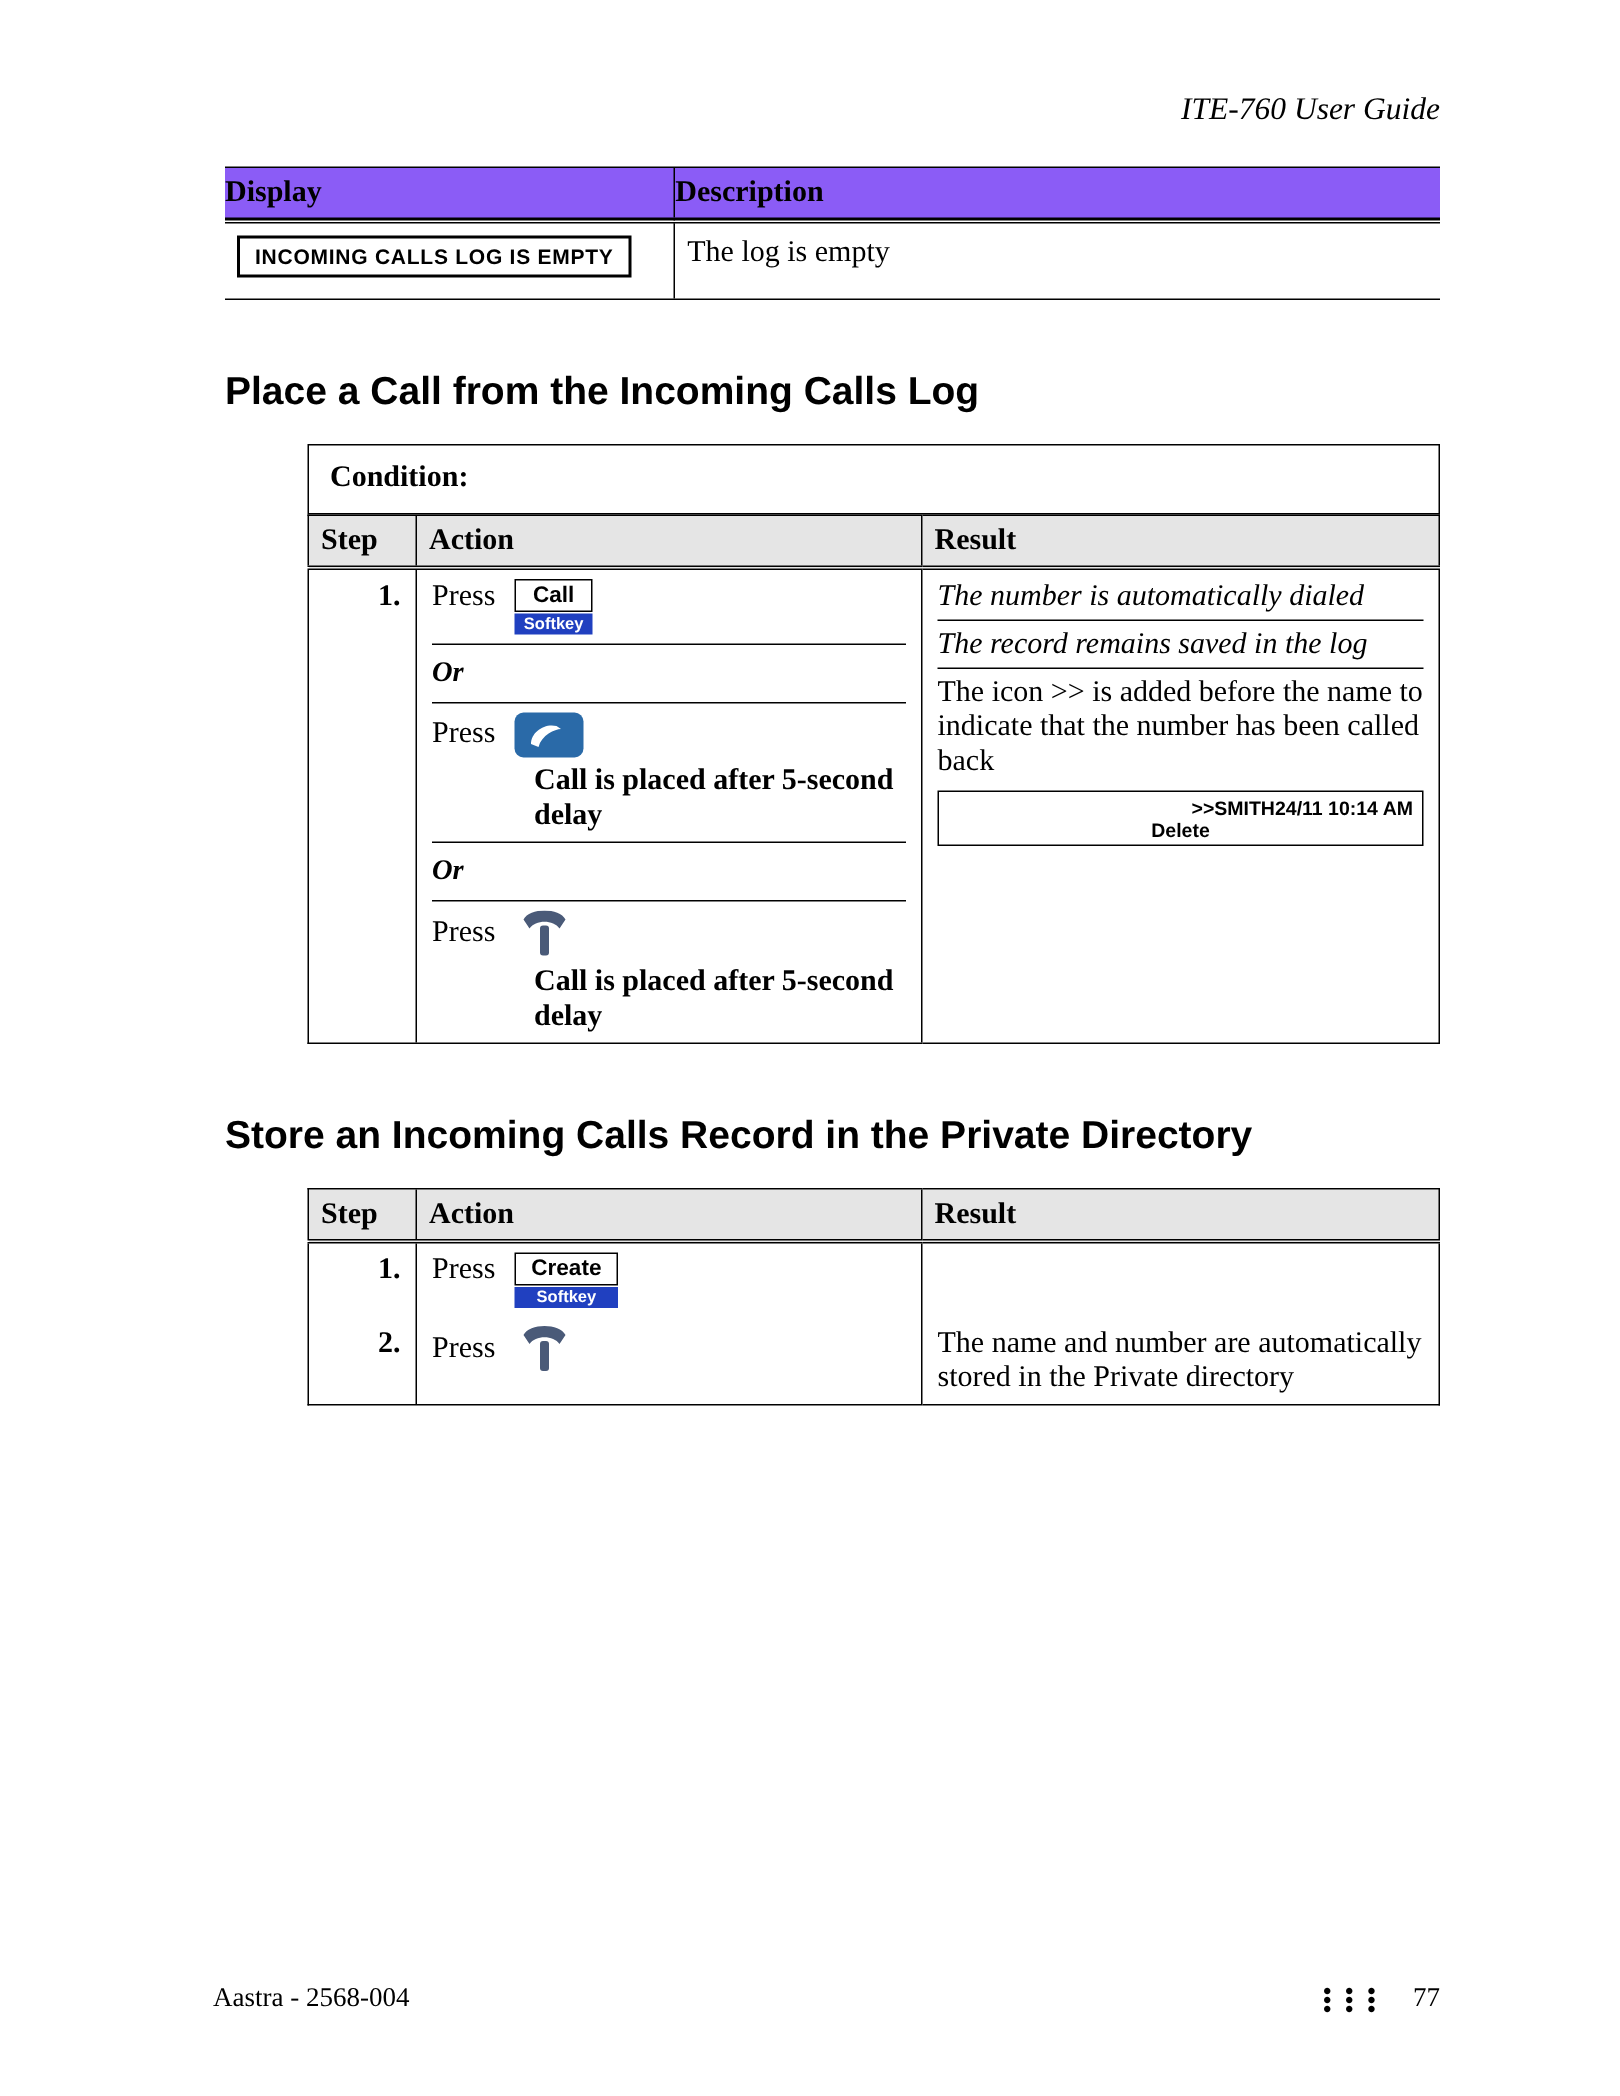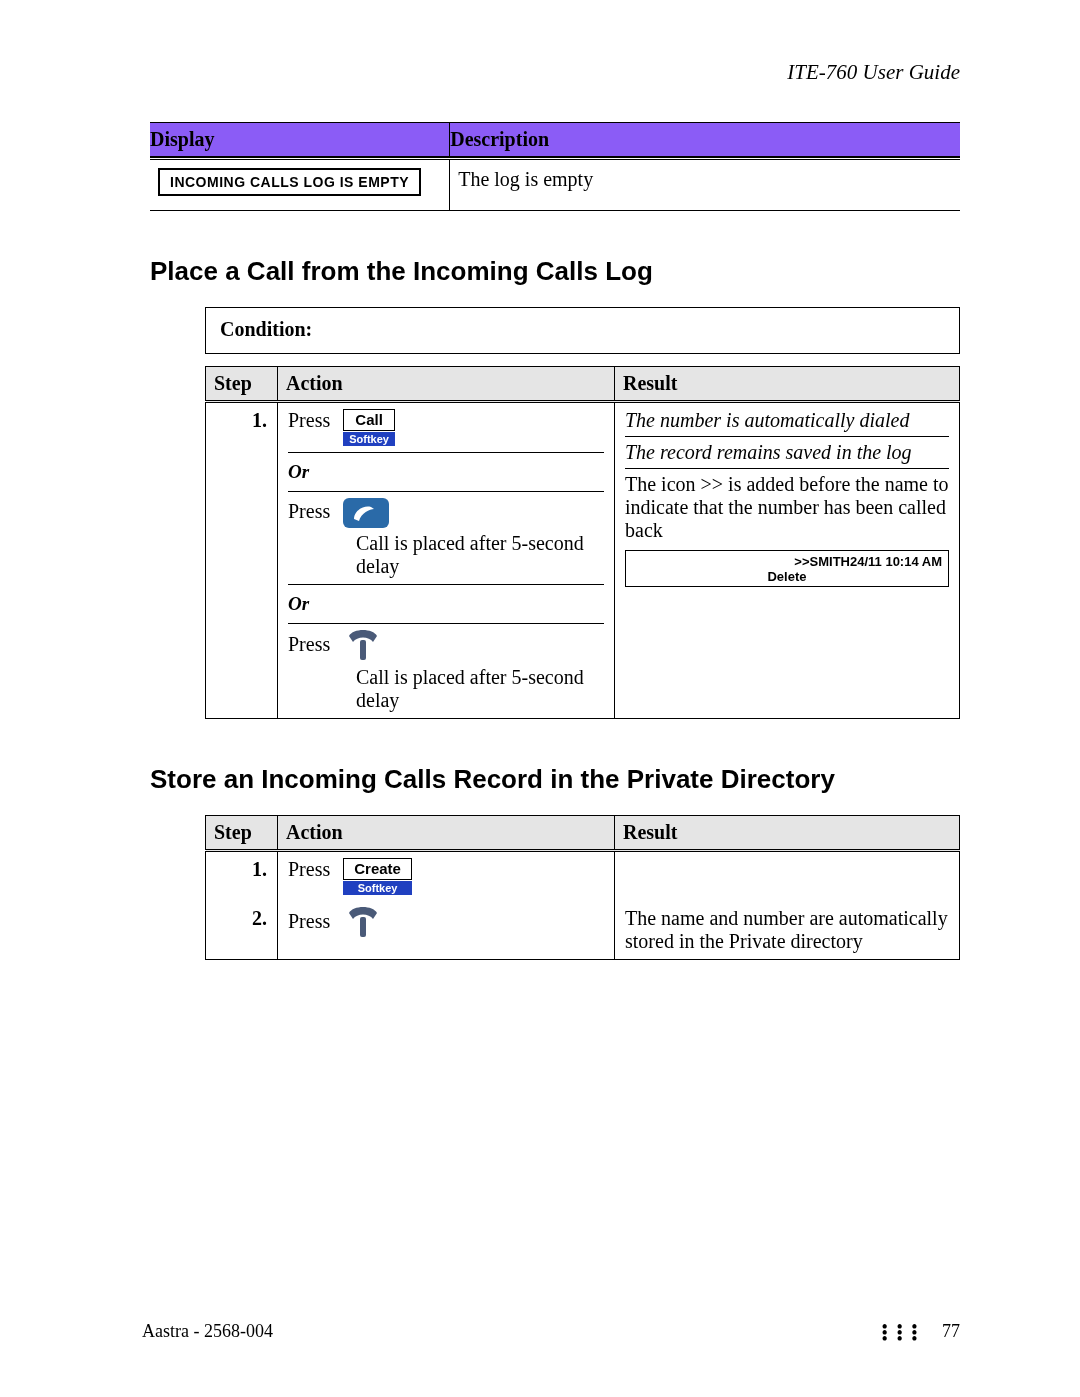--- a/index.html
+++ b/index.html
@@ -13,21 +13,21 @@
     width: 1080px;
     height: 1397px;
     position: relative;
     box-sizing: border-box;
     padding: 60px 120px 50px 150px;
   }
   .header-right {
     text-align: right;
     font-style: italic;
     font-size: 21px;
-    margin-bottom: 37px;
+    margin-bottom: 26px;
   }
   table.disp {
     border-collapse: collapse;
     width: 100%;
   }
   table.disp th {
     background: #8b5cf6;
     text-align: left;
     font-weight: bold;
     padding: 5px 0;
@@ -61,21 +61,20 @@
   h2.sect {
     font-family: Arial, Helvetica, sans-serif;
     font-weight: bold;
     font-size: 26px;
     margin: 45px 0 20px 0;
   }
   .cond-box {
     border: 1px solid #000;
     margin-left: 55px;
     padding: 10px 14px 8px 14px;
-    margin-bottom: 12px;
   }
   .cond-box .ttl {
     font-weight: bold;
     font-size: 20px;
     margin-bottom: 4px;
   }
   .cond-box .txt {
     font-size: 20px;
     padding-left: 18px;
   }
@@ -150,20 +149,21 @@
   .or {
     font-style: italic;
     font-weight: bold;
     font-size: 19px;
     padding: 2px 0;
   }
   .delay {
     padding-left: 68px;
     font-size: 20px;
     margin-top: 4px;
+    font-weight: bold;
   }
   .phone-icon {
     display: inline-block;
     width: 46px;
     height: 30px;
     background: #2a6aa8;
     border-radius: 6px;
     position: relative;
     vertical-align: middle;
     margin-left: 8px;

